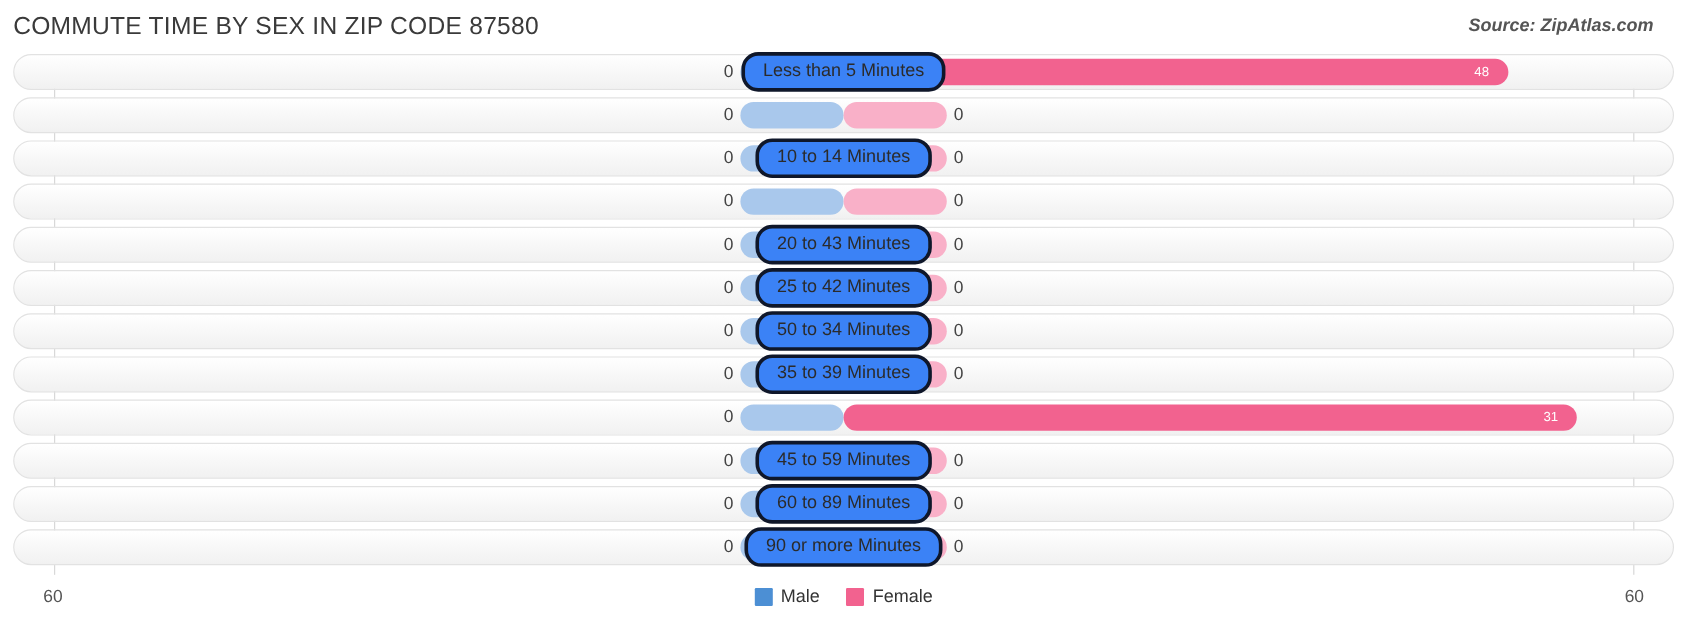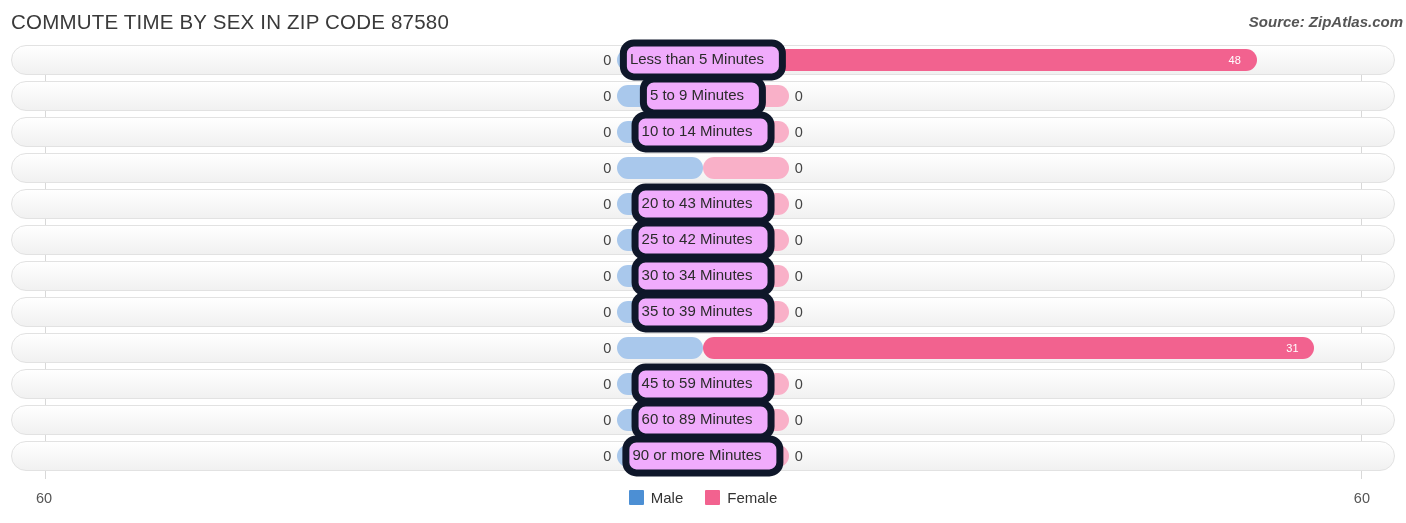--- a/index.html
+++ b/index.html
@@ -27,21 +27,21 @@
     top: 10px;
     font-size: 20.5px;
     letter-spacing: 0.2px;
     color: #3a3a3a;
     font-weight: 400;
     white-space: nowrap;
     text-align: right;
   }
   .source-note {
     position: absolute;
-    right: 3px;
+    right: 28px;
     top: 13px;
     font-size: 15px;
     font-style: italic;
     font-weight: bold;
     color: #555555;
     white-space: nowrap;
     margin-left: 40px;
   }
 
   
@@ -86,24 +86,24 @@
     border-radius: 15px;
     background: linear-gradient(180deg, #ffffff 0%, #f7f7f7 55%, #f1f1f1 100%);
   }
 
   
   .label-pill {
     position: absolute;
     left: 50%;
     top: 50%;
     transform: translate(-50%, -50%);
-    background: #f0abfc;
-    border: 7px solid #0f172a;
+    background: #3b82f6;
+    border: 3px solid #0f172a;
     border-radius: 14px;
-    padding: 3px 15px 4px 3px;
+    padding: 3px 15px 4px 15px;
     font-size: 15px;
     color: #2b2b2b;
     white-space: nowrap;
     z-index: 5;
     line-height: 1.35;
   }
 
   
   .bar {
     position: absolute;
@@ -199,21 +199,20 @@
         <div class="val" style="right: calc(56.2% + 6px);">0</div>
         <div class="val inside" style="left: calc(90% - 28px);">48</div>
         <div class="label-pill">Less than 5 Minutes</div>
       </div>
       <div class="row">
         <div class="track"></div>
         <div class="bar male zero" style="width: 6.2%;"></div>
         <div class="bar female" style="width: 6.2%;"></div>
         <div class="val" style="right: calc(56.2% + 6px);">0</div>
         <div class="val" style="left: calc(56.2% + 6px);">0</div>
-        <div class="label-pill">5 to 9 Minutes</div>
       </div>
       <div class="row">
         <div class="track"></div>
         <div class="bar male zero" style="width: 6.2%;"></div>
         <div class="bar female" style="width: 6.2%;"></div>
         <div class="val" style="right: calc(56.2% + 6px);">0</div>
         <div class="val" style="left: calc(56.2% + 6px);">0</div>
         <div class="label-pill">10 to 14 Minutes</div>
       </div>
       <div class="row">
@@ -238,21 +237,21 @@
         <div class="val" style="right: calc(56.2% + 6px);">0</div>
         <div class="val" style="left: calc(56.2% + 6px);">0</div>
         <div class="label-pill">25 to 42 Minutes</div>
       </div>
       <div class="row">
         <div class="track"></div>
         <div class="bar male zero" style="width: 6.2%;"></div>
         <div class="bar female" style="width: 6.2%;"></div>
         <div class="val" style="right: calc(56.2% + 6px);">0</div>
         <div class="val" style="left: calc(56.2% + 6px);">0</div>
-        <div class="label-pill">30 to 34 Minutes</div>
+        <div class="label-pill">50 to 34 Minutes</div>
       </div>
       <div class="row">
         <div class="track"></div>
         <div class="bar male zero" style="width: 6.2%;"></div>
         <div class="bar female" style="width: 6.2%;"></div>
         <div class="val" style="right: calc(56.2% + 6px);">0</div>
         <div class="val" style="left: calc(56.2% + 6px);">0</div>
         <div class="label-pill">35 to 39 Minutes</div>
       </div>
       <div class="row">

